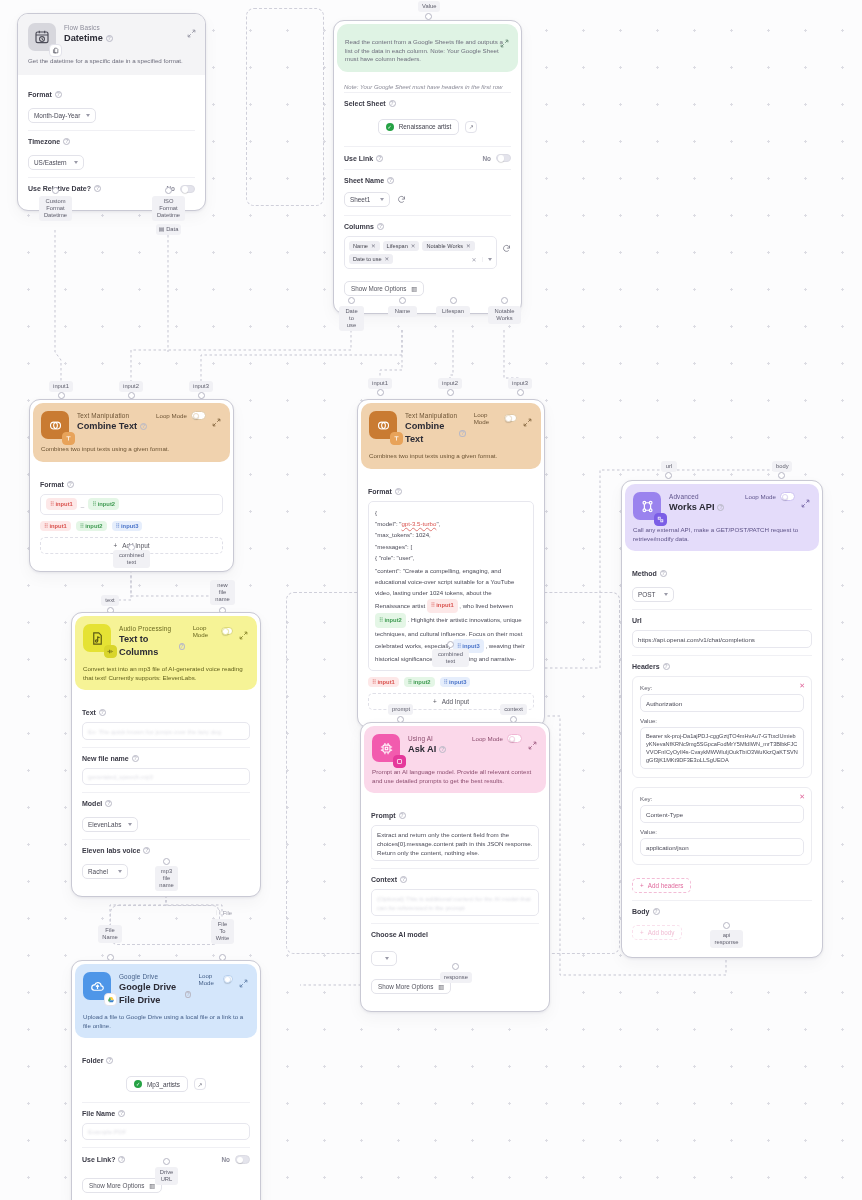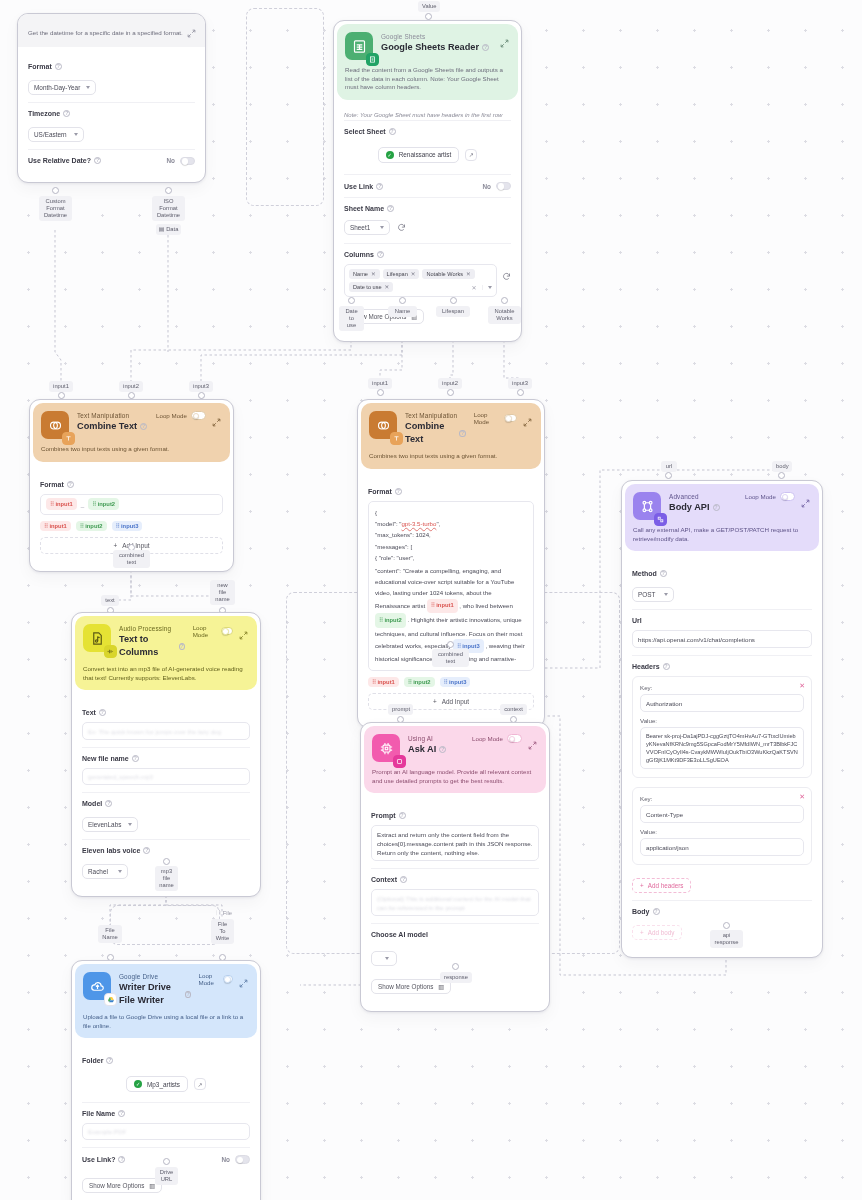--- a/index.html
+++ b/index.html
@@ -179,20 +179,43 @@
       <path d="M428,1 L428,12"></path>
     </g>
   </svg>
 
   <div class="dashbox" style="left:246px; top:8px; width:78px; height:198px;"></div>
   <div class="dashbox" style="left:286px; top:592px; width:334px; height:362px;"></div>
   <div class="dashbox" style="left:110px; top:905px; width:110px; height:40px;"></div>
 
   <div class="node sel" style="left:17px; top:13px; width:189px;">
     <div class="node-head h-gray">
+      <div class="head-row">
+        <div class="nicon" style="background:#d7d7dd;">
+          <svg width="16" height="16" viewBox="0 0 24 24" fill="none" stroke="#4d4d59" stroke-width="1.8">
+            <rect x="3" y="4.5" width="18" height="16" rx="2.5"></rect>
+              <path d="M3 9h18M8 2.5v4M16 2.5v4"></path>
+            <circle cx="12" cy="15" r="3.6" fill="#fff"></circle>
+              <path d="M12 13v2l1.4 1"></path>
+          </svg>
+          <span class="badge">
+            <svg width="7" height="7" viewBox="0 0 24 24" fill="none" stroke="#5a5a66" stroke-width="2.4">
+                <path d="M9 4h7l4 4v12H9z"></path>
+                <path d="M5 8v12h9"></path>
+              </svg>
+          </span>
+        </div>
+        <div class="htext">
+          <div class="cat">Flow Basics</div>
+          <div class="title">
+              <span>Datetime</span>
+              <span class="qm">?</span>
+            </div>
+        </div>
+      </div>
       <div class="desc">Get the datetime for a specific date in a specified format.</div>
       <div class="headbtns">
         <span class="expand">
           <svg width="9" height="9" viewBox="0 0 24 24" fill="none" stroke="#9a9aa8" stroke-width="2.6">
               <path d="M15 3h6v6M9 21H3v-6M21 3l-7 7M3 21l7-7"></path>
             </svg>
         </span>
       </div>
     </div>
     <div class="node-body">
@@ -239,41 +262,20 @@
 Datetime</div>
   <div class="plabel" style="left:152px; top:196px; width:33px;">ISO
 Format
 Datetime</div>
   <div class="plabel" style="left:156px; top:224px; width:25px; display:flex; align-items:center; gap:2px; justify-content:center;">
     <span>▤</span><span>Data</span>
   </div>
 
   <div class="node sel" style="left:333px; top:20px; width:189px;">
     <div class="node-head h-green" style="border-radius:11px; margin:3px; padding:8px;">
-      <div class="head-row">
-        <div class="nicon" style="background:#4caf72;">
-          <svg width="15" height="15" viewBox="0 0 24 24" fill="none" stroke="#ffffff" stroke-width="1.9">
-            <rect x="4" y="3" width="16" height="18" rx="1.5"></rect>
-              <path d="M7.5 9.5h9M7.5 13h9M7.5 16.5h9M12 9.5V17"></path>
-          </svg>
-          <span class="badge" style="background:#21a366;border-color:#21a366;">
-            <svg width="7" height="7" viewBox="0 0 24 24" fill="none" stroke="#fff" stroke-width="2.6">
-                <rect x="5" y="3" width="14" height="18"></rect>
-                <path d="M9 10h6M9 14h6"></path>
-              </svg>
-          </span>
-        </div>
-        <div class="htext">
-          <div class="cat">Google Sheets</div>
-          <div class="title">
-              <span>Google Sheets Reader</span>
-              <span class="qm">?</span>
-            </div>
-        </div>
-      </div>
       <div class="desc">Read the content from a Google Sheets file and outputs a list of the data in each column. Note: Your Google Sheet must have column headers.</div>
       <div class="headbtns">
         <span class="expand">
           <svg width="9" height="9" viewBox="0 0 24 24" fill="none" stroke="#6f8f7c" stroke-width="2.6">
               <path d="M15 3h6v6M9 21H3v-6M21 3l-7 7M3 21l7-7"></path>
             </svg>
         </span>
       </div>
     </div>
     <div class="node-body" style="padding-top:2px;">
@@ -587,21 +589,21 @@
           <span class="badge" style="background:#7b5ee6;border-color:#7b5ee6;">
             <svg width="7" height="7" viewBox="0 0 24 24" fill="none" stroke="#fff" stroke-width="2.6">
                 <rect x="4" y="4" width="7" height="7"></rect>
                 <rect x="13" y="13" width="7" height="7"></rect>
               </svg>
           </span>
         </div>
         <div class="htext">
           <div class="cat" style="color:#5f548c;">Advanced</div>
           <div class="title">
-              <span>Body API</span>
+              <span>Works API</span>
               <span class="qm">?</span>
             </div>
         </div>
         <div class="loopmode" style="margin-right:16px; color:#5f548c;">
           <span>Loop Mode</span>
           <span class="toggle" style="background:#fff;border-color:#cdc2f2;">
               <i style="background:#fff;border:1px solid #ded6f6;"></i>
             </span>
         </div>
       </div>
@@ -867,21 +869,21 @@
             <svg width="8" height="8" viewBox="0 0 24 24">
                 <path d="M8.5 3h7l5.5 9.5h-7z" fill="#ffcf44"></path>
                 <path d="M8.5 3 3 12.5 6.5 19l5.5-9.5z" fill="#4fa85a"></path>
                 <path d="M6.5 19h11l3.5-6.5h-11z" fill="#3b82cc"></path>
               </svg>
           </span>
         </div>
         <div class="htext">
           <div class="cat" style="color:#46618a;">Google Drive</div>
           <div class="title">
-              <span>Writer Drive File Writer</span>
+              <span>Google Drive File Drive</span>
               <span class="qm">?</span>
             </div>
         </div>
         <div class="loopmode" style="margin-right:16px; color:#46618a;">
           <span>Loop Mode</span>
           <span class="toggle" style="background:#fff;border-color:#b6cfee;">
               <i style="background:#fff;border:1px solid #d3e3f7;"></i>
             </span>
         </div>
       </div>

